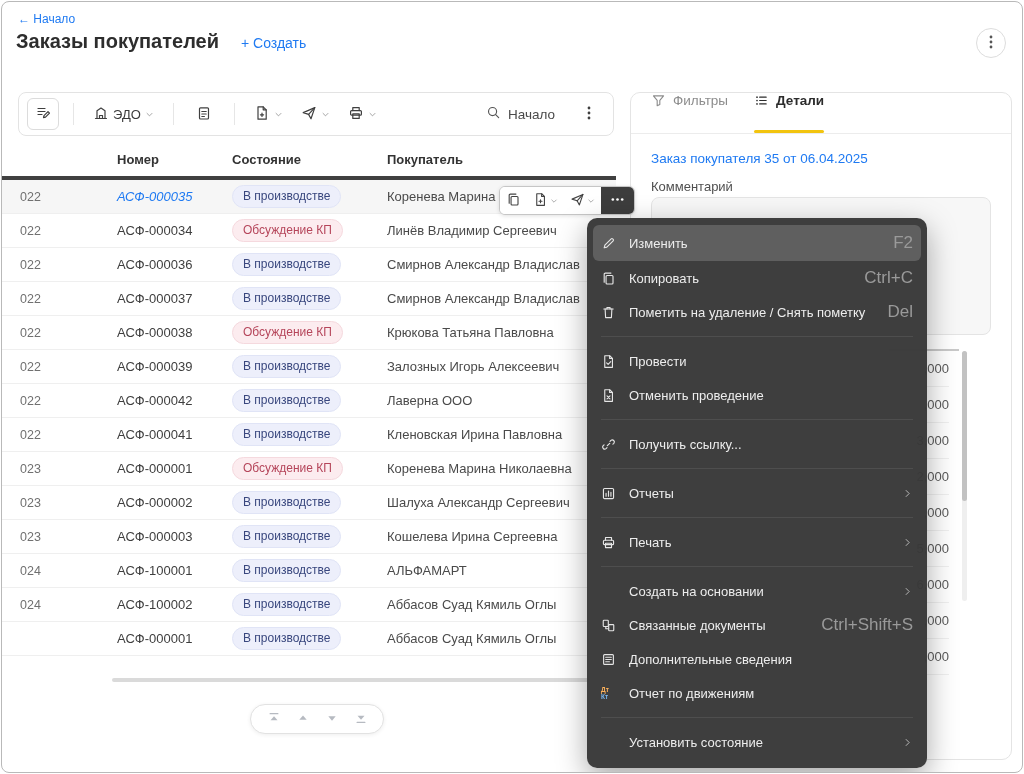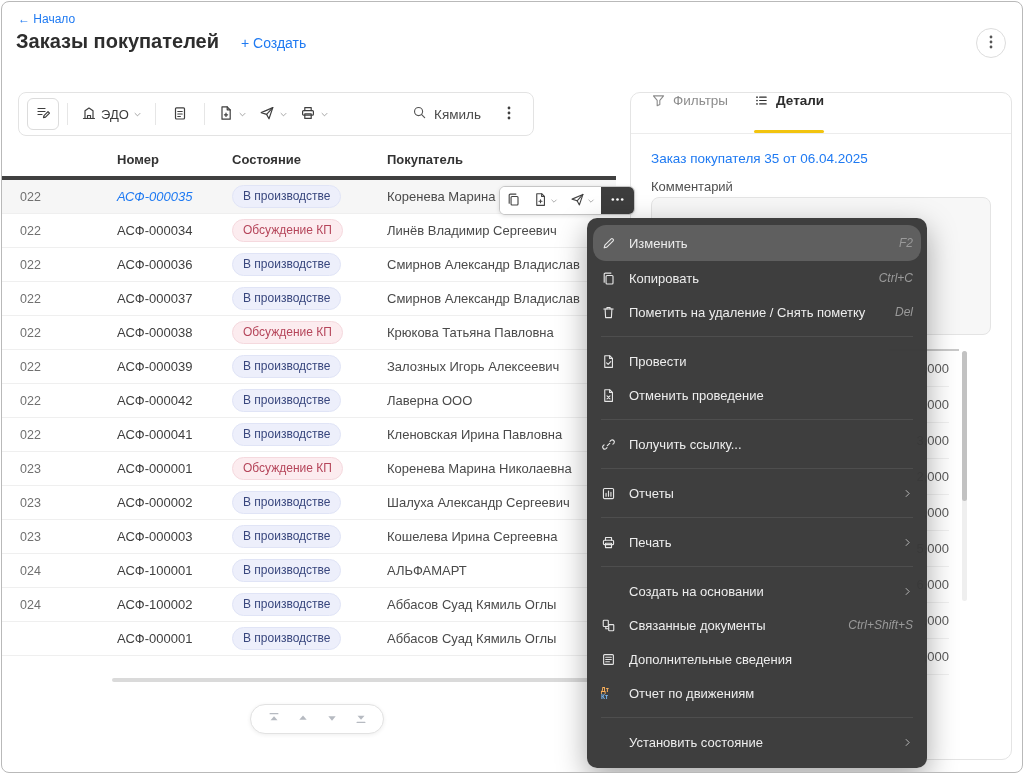--- a/index.html
+++ b/index.html
@@ -10,23 +10,23 @@
 
   
   .back-link { position:absolute; left:16px; top:10px; font-size:12px; color:#1f7af2; text-decoration:none; cursor:pointer; }
   .title-row { position:absolute; left:14px; top:28px; display:flex; align-items:baseline; gap:22px; }
   .page-title { font-size:20px; font-weight:600; color:#2d2d2d; }
   .create-btn { background:none; border:none; color:#1f7af2; font-size:14px; cursor:pointer; font-family:inherit; }
   .window-kebab { position:absolute; right:16px; top:26px; width:30px; height:30px; border-radius:50%;
                   border:1px solid #ddd; background:#fff; color:#555; display:flex; align-items:center; justify-content:center; cursor:pointer; }
 
   
-  .toolbar-card { position:absolute; left:16px; top:90px; width:516px; height:44px;
+  .toolbar-card { position:absolute; left:16px; top:90px; width:596px; height:44px;
                   border:1px solid #e3e3e3; border-radius:8px; background:#fff;
-                  display:flex; align-items:center; padding:0 8px; gap:2px; }
+                  display:flex; align-items:center; padding:0 8px; gap:8px; }
   .tbtn { height:32px; min-width:32px; padding:0 5px; display:flex; align-items:center; justify-content:center; gap:4px;
           border:none; background:transparent; border-radius:6px; color:#3f3f3f; font-size:13px; cursor:pointer; font-family:inherit; }
   .tbtn.boxed { border:1px solid #dcdcdc; }
   .tsep { width:1px; height:22px; background:#e6e6e6; margin:0 6px; }
   .tlabel { color:#3a3a3a; font-size:13px; }
   .tchev { color:#7a7a7a; display:flex; }
   .tchev svg { width:9px; height:9px; }
   .tspacer { flex:1; }
   .search-btn { display:flex; align-items:center; gap:7px; background:none; border:none; color:#4a4a4a;
                 font-size:13.5px; cursor:pointer; margin-right:10px; font-family:inherit; }
@@ -86,25 +86,25 @@
                 font-size:13px; color:#5a5a5a; border-bottom:1px solid #f0f0f0; }
   .v-scrollbar { position:absolute; top:258px; right:44px; width:5px; height:250px; background:#efefef; border-radius:3px; cursor:pointer; }
   .v-scrollbar .thumb { position:absolute; top:0; left:0; width:5px; height:150px; background:#c2c2c2; border-radius:3px; }
 
   
   .context-menu { position:absolute; left:585px; top:216px; width:340px;
                   background:rgba(56,56,56,.97); border-radius:10px; padding:7px 0 9px;
                   box-shadow:0 10px 30px rgba(0,0,0,.35); z-index:50; }
   .menu-item { display:flex; align-items:center; height:34px; padding:0 14px; gap:10px;
                color:#ededed; font-size:13px; cursor:pointer; }
-  .menu-item.highlighted { background:#5f5f5f; margin:0 6px; padding:18px 8px; border-radius:13px; }
+  .menu-item.highlighted { background:#5f5f5f; margin:0 6px; padding:18px 8px; border-radius:6px; }
   .mi-icon { width:18px; height:16px; display:flex; align-items:center; color:#e6e6e6; flex:none; }
   .mi-icon svg { width:15px; height:15px; }
   .mi-label { flex:1; white-space:nowrap; overflow:hidden; }
-  .mi-short { color:#9a9a9a; font-size:12px; flex:none;font-style:italic; }
+  .mi-short { color:#9a9a9a; font-size:17px; flex:none; }
   .mi-chev { color:#d0d0d0; display:flex; flex:none; }
   .mi-chev svg { width:11px; height:11px; }
   .menu-divider { height:1px; background:#4e4e4e; margin:7px 14px; }
   .dtkt { display:flex; flex-direction:column; font-size:6.5px; font-weight:700; line-height:1.15; }
   .dtkt .dt { color:#ffb35c; } .dtkt .kt { color:#79b8f3; }
 </style>
 </head>
 <body>
 
 <div class="window">
@@ -185,21 +185,21 @@
             <path d="M3.6 6L8 10.4 12.4 6"></path>
           </svg>
         </span>
     </button>
     <div class="tspacer"></div>
     <button class="search-btn">
       <span><svg viewBox="0 0 16 16" width="16" height="16" fill="none" stroke="currentColor" stroke-width="1.2" stroke-linecap="round" stroke-linejoin="round">
             <circle cx="7" cy="7" r="4.3"></circle>
             <path d="M10.3 10.3l3.2 3.2"></path>
           </svg></span>
-      <span>Кямиль</span>
+      <span>Начало</span>
     </button>
     <button class="tbtn">
         <span><svg viewBox="0 0 16 16" width="16" height="16" fill="none" stroke="currentColor" stroke-width="1.2" stroke-linecap="round" stroke-linejoin="round">
             <circle cx="8" cy="3" r="1.4" fill="currentColor" stroke="none"></circle>
             <circle cx="8" cy="8" r="1.4" fill="currentColor" stroke="none"></circle>
             <circle cx="8" cy="13" r="1.4" fill="currentColor" stroke="none"></circle>
           </svg></span>
       </button>
   </div>
 

